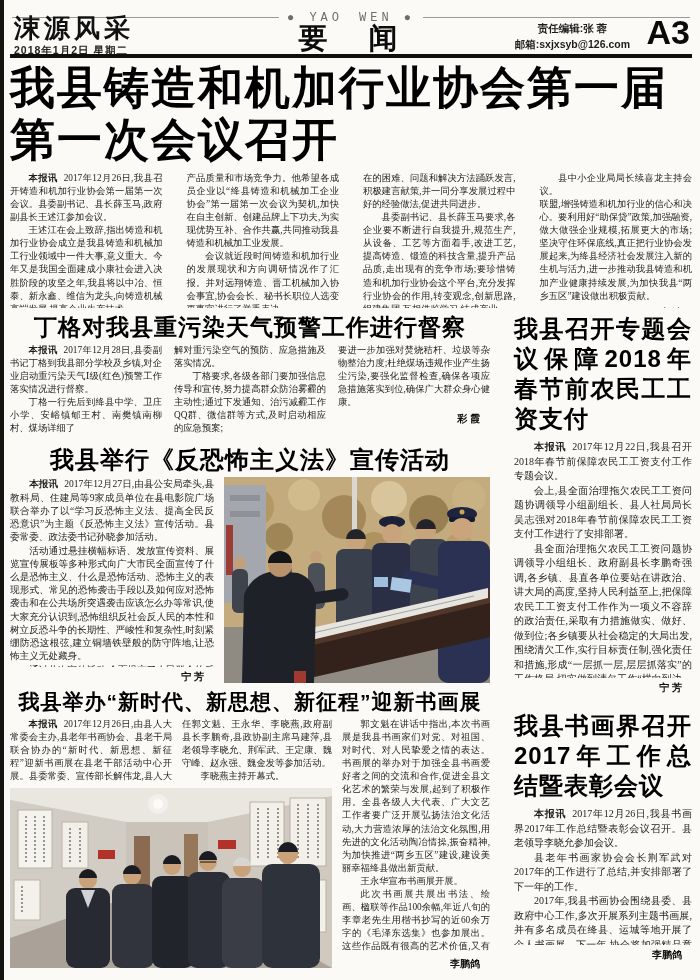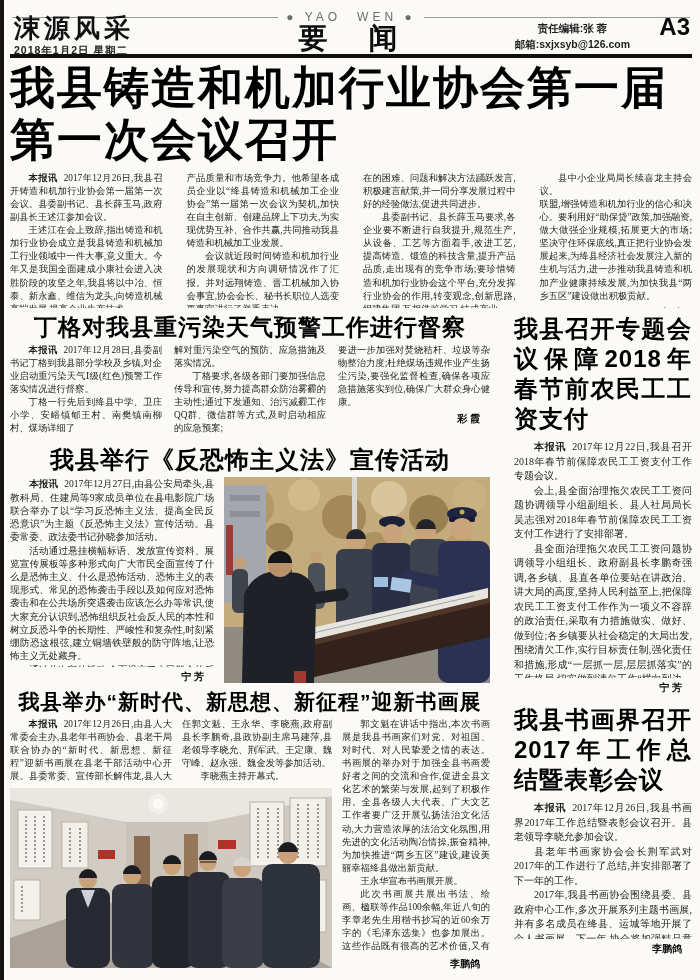--- a/index.html
+++ b/index.html
@@ -5,27 +5,27 @@
   html,body{margin:0;padding:0;}
   body{background:#e8e6e0;font-family:"Liberation Serif","DejaVu Serif",serif;}
   .page{position:relative;width:700px;height:980px;background:#fbfaf6;overflow:hidden;color:#1b1b1b;margin:0 auto;}
   .edge{position:absolute;left:0;top:0;width:4px;height:980px;background:#15140f;}
   .content{padding:0 8px 0 10px;}
 
   
   header{position:relative;height:58px;}
   .pinyin-row{position:absolute;top:9px;left:2px;right:2px;display:flex;align-items:center;}
   .pinyin-row .rule{flex:1;height:1px;background:#9a9a96;}
-  .pinyin{font-family:Liberation Sans, sans-serif;font-size:12px;color:#6d6d6a;letter-spacing:4px;padding:0 8px;white-space:nowrap;}
+  .pinyin{font-family:Liberation Mono, monospace;font-size:12px;color:#6d6d6a;letter-spacing:4px;padding:0 8px;white-space:nowrap;}
   .masthead{position:absolute;left:4px;top:15px;}
   .masthead-name{font-family:"DejaVu Serif","Liberation Serif",serif;font-weight:700;font-size:26px;letter-spacing:4px;line-height:1;color:#111;}
   .masthead-date{font-family:"Liberation Sans",sans-serif;font-size:10.5px;font-weight:700;letter-spacing:1px;margin-top:3px;color:#222;}
   .section-title{position:absolute;left:50%;top:19px;transform:translateX(-50%);font-family:"DejaVu Serif",serif;font-size:29px;font-weight:900;letter-spacing:6px;color:#0c0c0c;white-space:nowrap;}
   .editor-block{position:absolute;right:62px;top:20px;font-family:"Liberation Sans",sans-serif;font-size:10.5px;font-weight:700;line-height:1.55;color:#1c1c1c;text-align:center;white-space:nowrap;}
-  .page-no{position:absolute;right:2px;top:13px;font-family:"Liberation Sans","DejaVu Sans",sans-serif;font-size:24px;font-weight:900;color:#0a0a0a;}
+  .page-no{position:absolute;right:2px;top:13px;font-family:"Liberation Sans","DejaVu Sans",sans-serif;font-size:34px;font-weight:900;color:#0a0a0a;}
   .header-rule{position:absolute;left:0;right:0;bottom:0;height:4px;background:#100f0d;}
 
   
   .hl{font-family:"Liberation Sans","DejaVu Sans",sans-serif;color:#000;}
   .lead-hl{margin-top:4px;font-size:45px;font-weight:900;line-height:1.16;letter-spacing:2px;}
   .mid-hl{text-align:center;font-weight:900;letter-spacing:1px;}
   .a2-hl{font-size:23px;line-height:26px;}
   .a3-hl{font-size:24px;line-height:27px;margin-top:6px;}
   .a4-hl{font-size:21px;line-height:24px;margin-top:6px;}
   .r-hl{font-size:24px;font-weight:900;line-height:30px;letter-spacing:1px;text-align:justify;}
@@ -55,21 +55,21 @@
   .a4-left{width:322px;}
   .a4-textrow{display:flex;gap:10px;height:64px;overflow:hidden;}
   .a4-textrow .c1{width:162px;}
   .a4-textrow .c2{width:150px;}
   .a4-col3{width:148px;}
   .a4-col3 .clip{max-height:236px;overflow:hidden;}
 
   .r-article .para{font-size:10px;line-height:1.45;}
   .r1-clip{max-height:238px;overflow:hidden;margin-top:6px;}
   .r2-clip{max-height:138px;overflow:hidden;margin-top:6px;}
-  .r-article + .r-article{margin-top:10px;}
+  .r-article + .r-article{margin-top:16px;}
 
   .photo{display:block;background:#d8d2c6;}
 </style>
 </head>
 <body>
 
 <div class="page">
   <div class="edge"></div>
   <div class="content">
 

